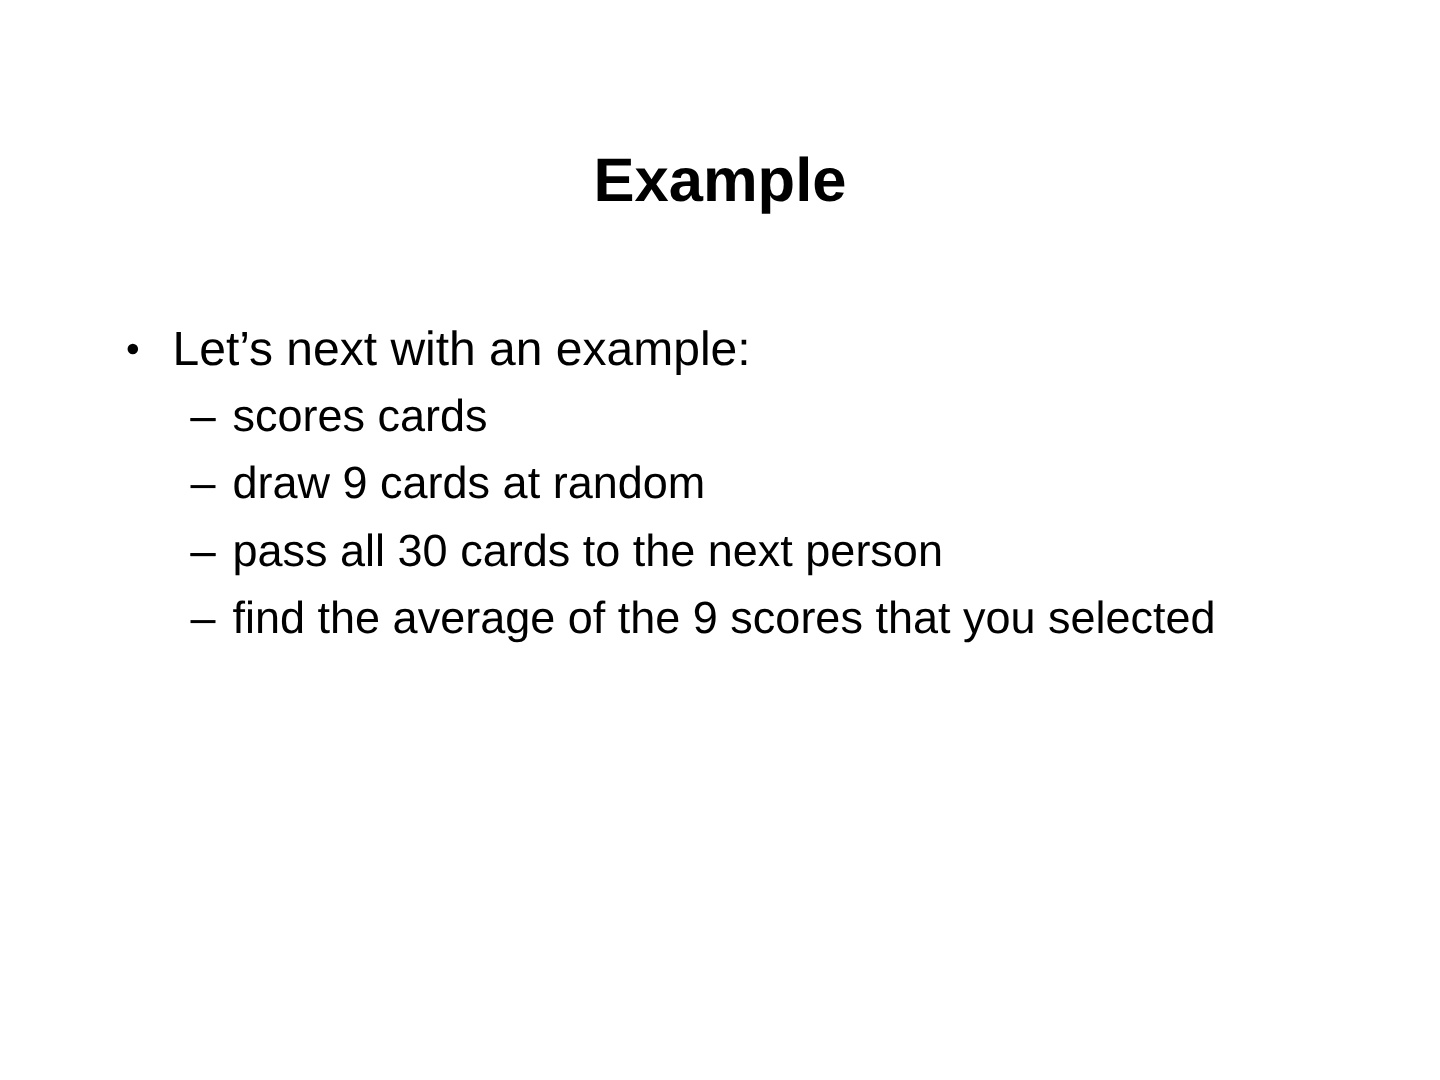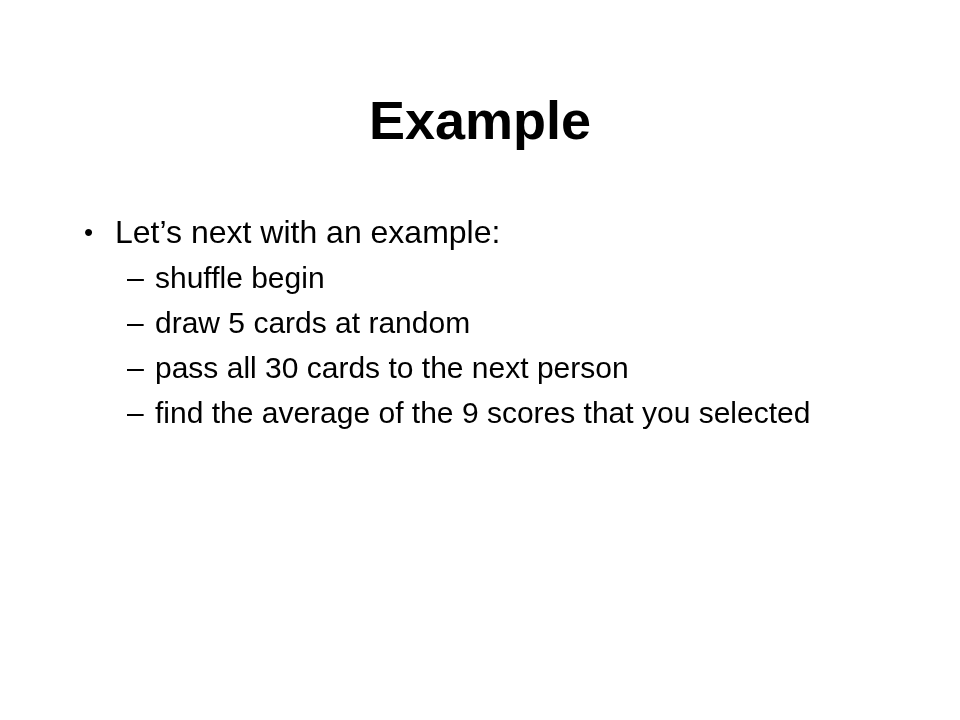--- a/index.html
+++ b/index.html
@@ -19,21 +19,21 @@
     width: 960px;
     height: 720px;
     background: #ffffff;
   }
   .slide-title {
     position: absolute;
     top: 96px;
     left: 0;
     width: 960px;
     text-align: center;
-    font-size: 54px;
+    font-size: 41px;
     font-weight: bold;
     line-height: 48px;
     letter-spacing: 0px;
     color: #000000;
     white-space: nowrap;
   }
   .body-block {
     position: absolute;
     top: 210px;
     left: 0;
@@ -88,26 +88,26 @@
       <span class="marker">•</span>
       <span class="bullet-text">Let’s next with an example:</span>
     </div>
 
     <div class="bullet-l2">
       <span class="marker">–</span>
     </div>
 
     <div class="bullet-l2">
       <span class="marker">–</span>
-      <span class="bullet-text">shuffle begin</span>
+      <span class="bullet-text">scores cards</span>
     </div>
 
     <div class="bullet-l2">
       <span class="marker">–</span>
-      <span class="bullet-text">draw 5 cards at random</span>
+      <span class="bullet-text">draw 9 cards at random</span>
     </div>
 
     <div class="bullet-l2">
       <span class="marker">–</span>
     </div>
 
     <div class="bullet-l2">
       <span class="marker">–</span>
       <span class="bullet-text">pass all 30 cards to the next person</span>
     </div>

